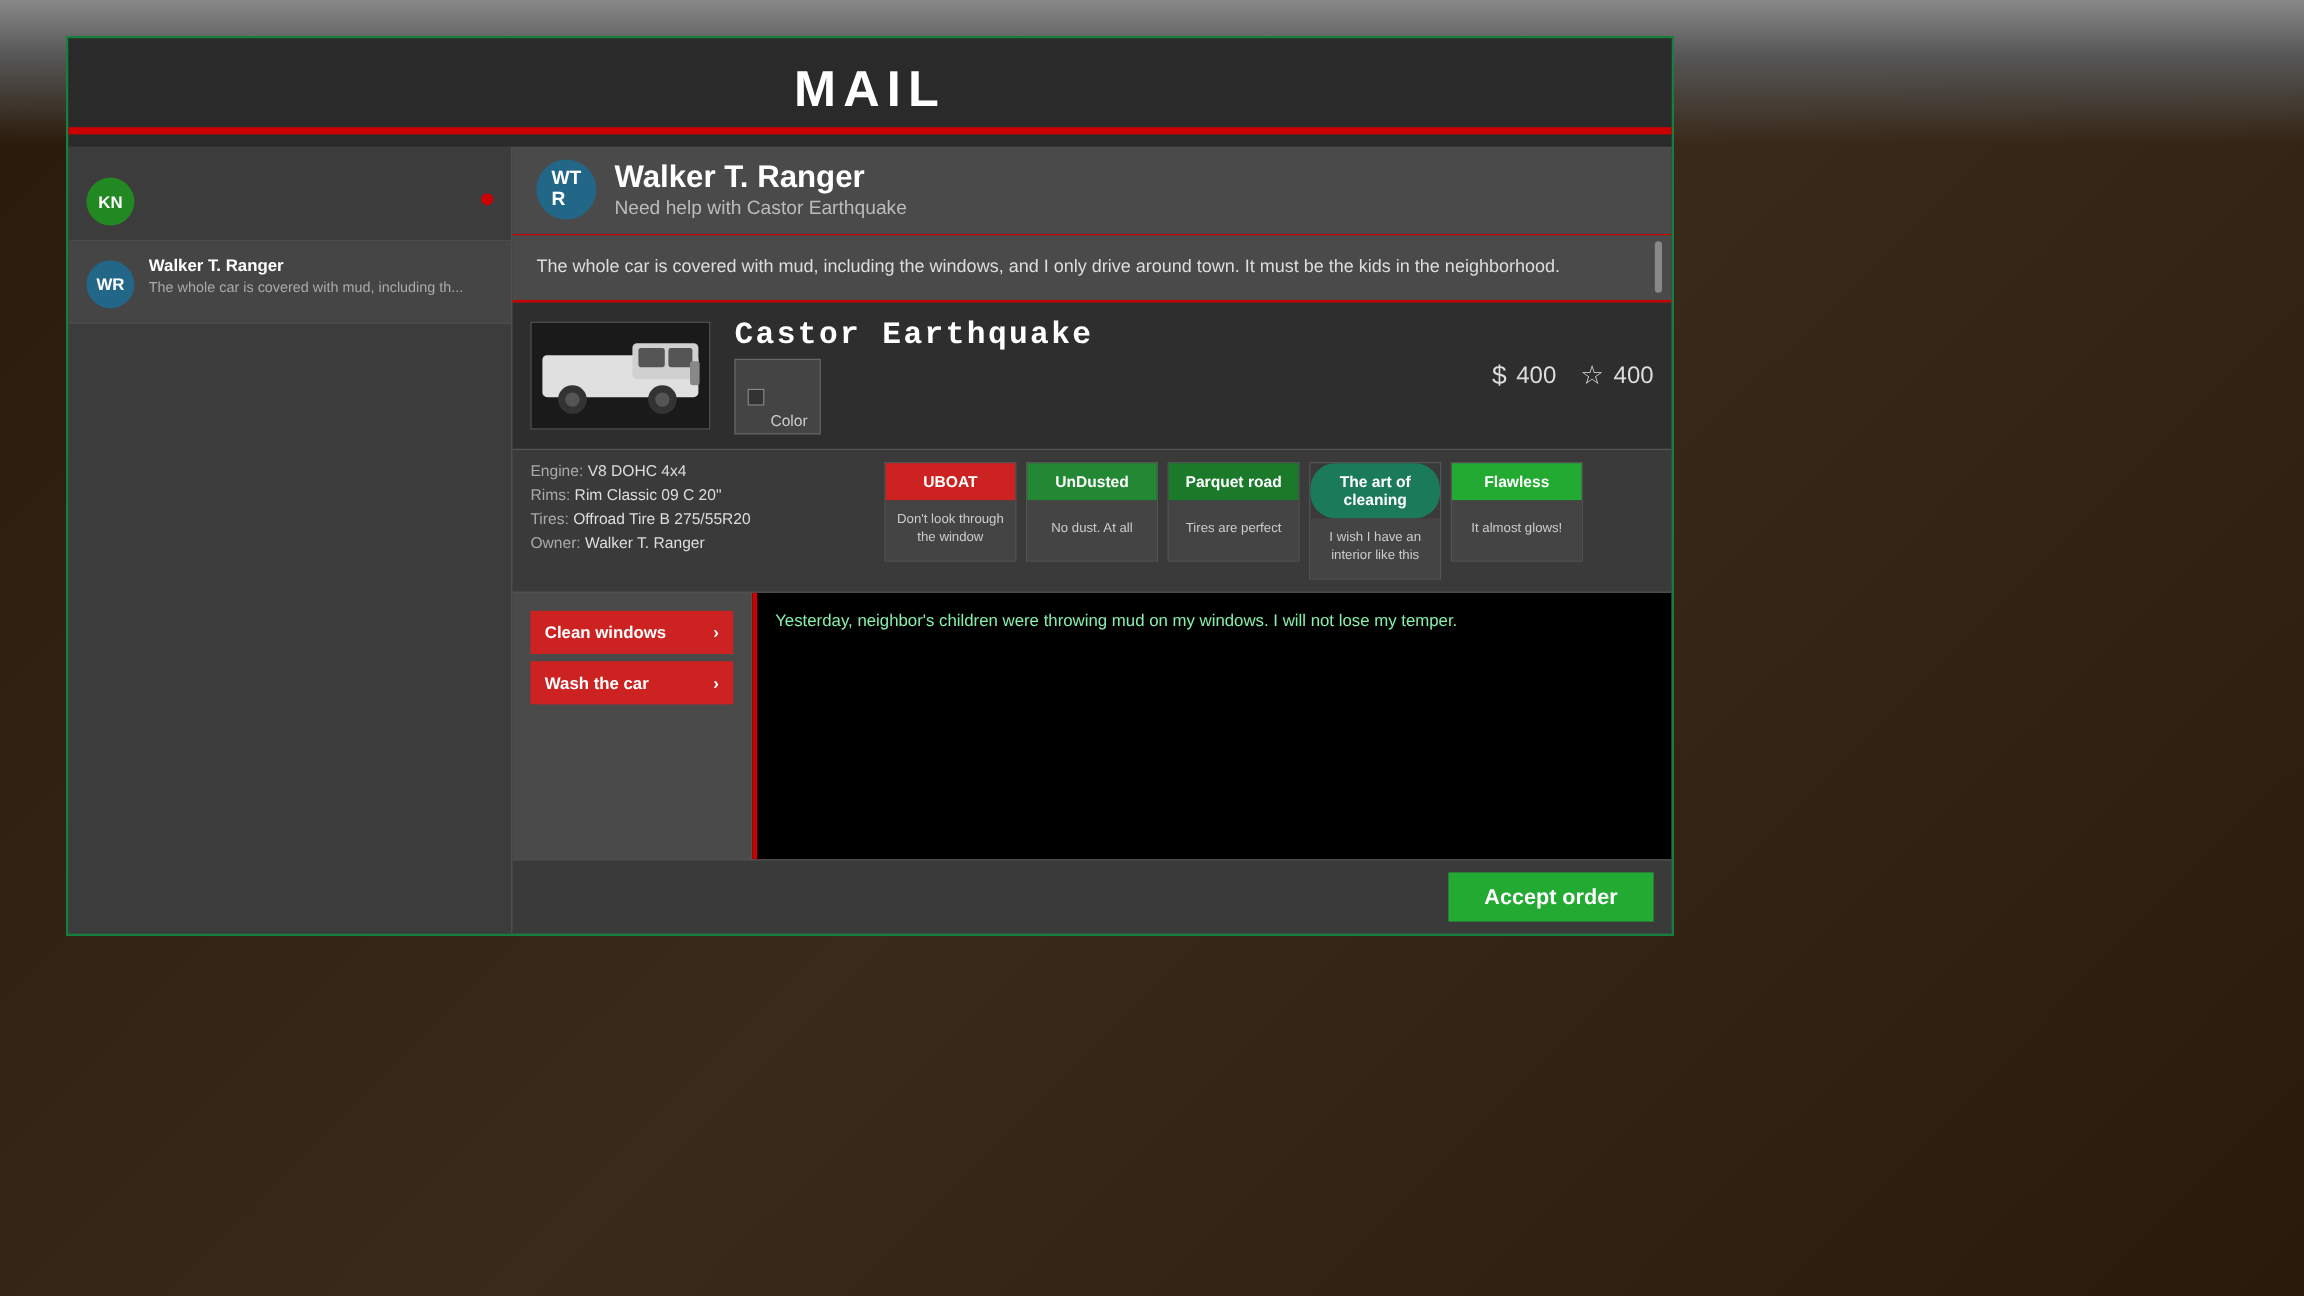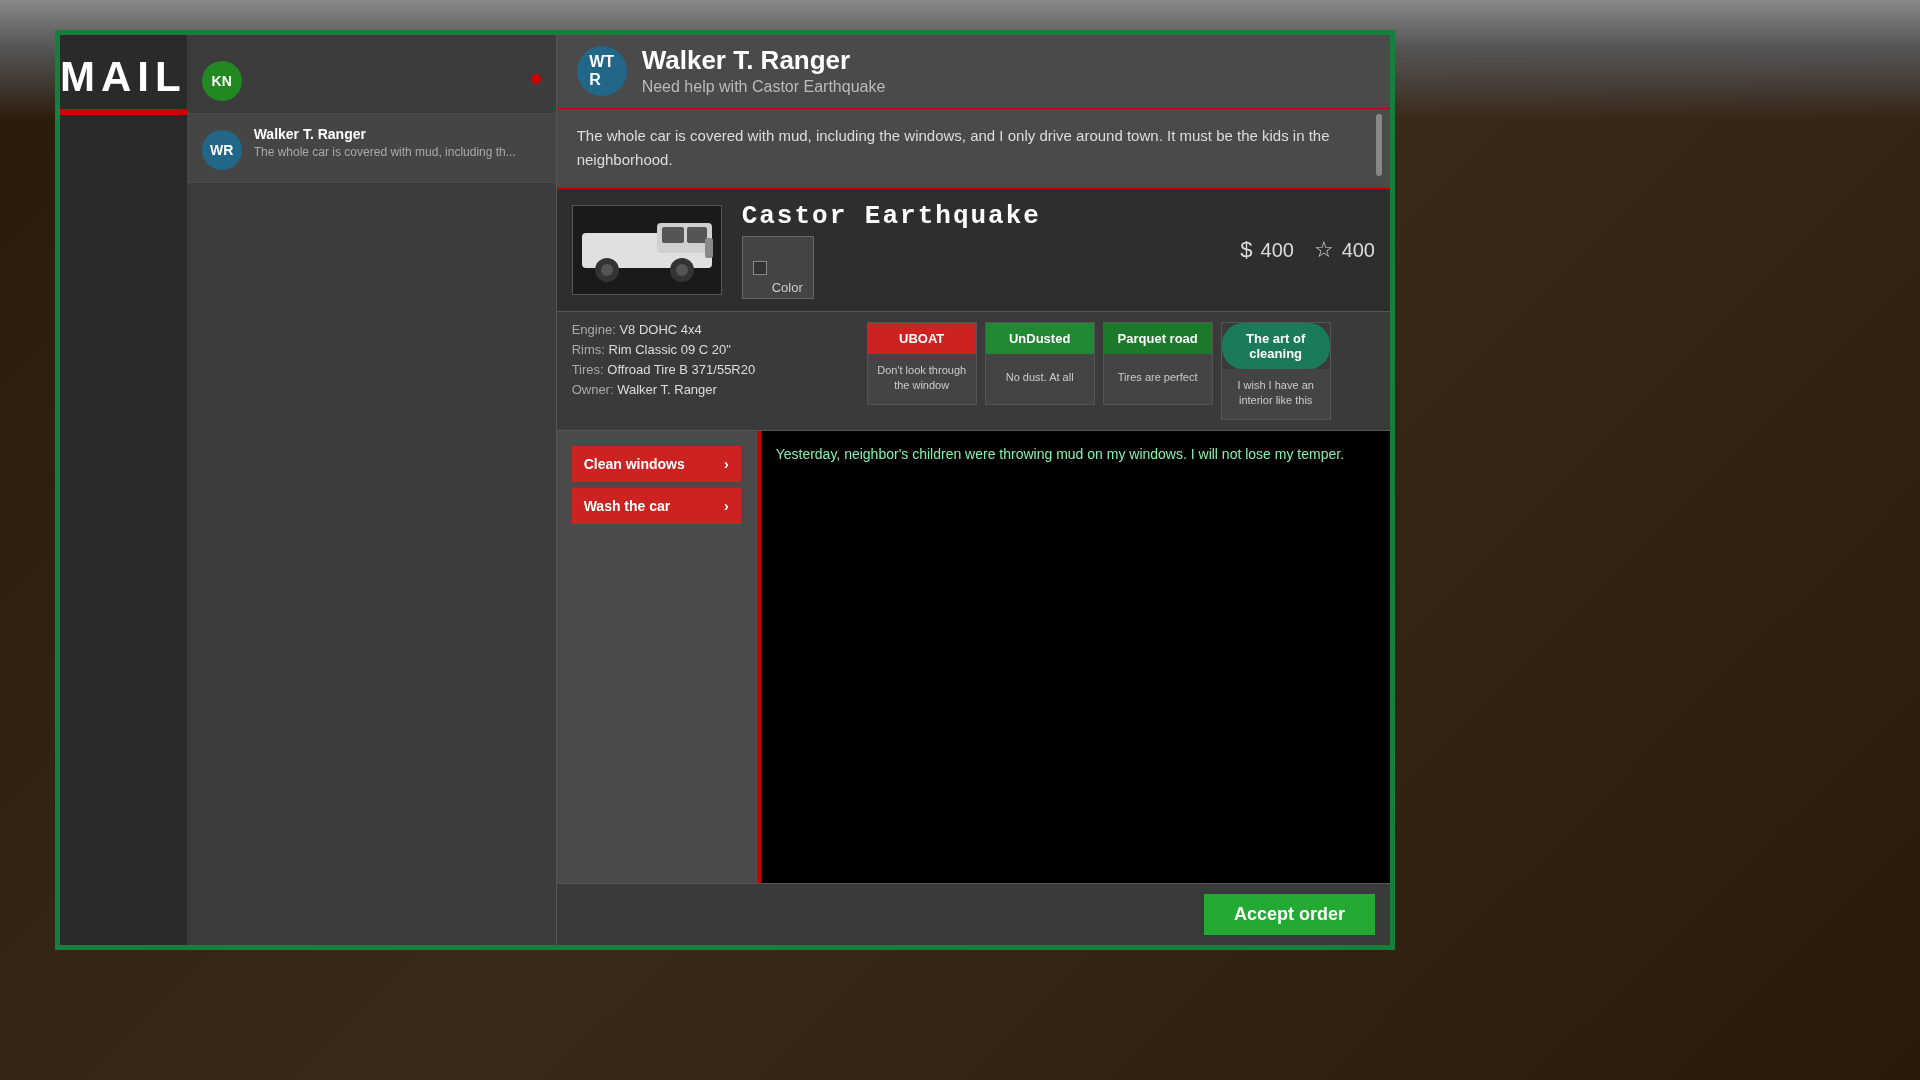--- a/index.html
+++ b/index.html
@@ -30,26 +30,26 @@
       background: linear-gradient(to bottom, #888 0%, #555 40%, transparent 100%);
       z-index: 1;
     }
 
     
     .mail-window {
       position: absolute;
       top: 30px;
       left: 55px;
       width: 1340px;
-      height: 920px;
+      height: 750px;
       background: #3c3c3c;
-      border: 5px solid #15803d;
+      border: 2px solid #15803d;
       z-index: 10;
       display: flex;
-      flex-direction: row;
+      flex-direction: column;
     }
 
     
     .mail-header {
       background: #2a2a2a;
       padding: 18px 0 10px 0;
       text-align: center;
       position: relative;
     }
 
@@ -518,41 +518,45 @@
             <span>400</span>
           </div>
         </div>
       </div>
 
       <div class="car-specs-section">
         <div class="car-specs">
 
         <div class="spec-line"><span class="spec-label">Engine:</span> <span class="spec-value">V8 DOHC 4x4</span></div>
             <div class="spec-line"><span class="spec-label">Rims:</span> <span class="spec-value">Rim Classic 09 C 20"</span></div>
-            <div class="spec-line"><span class="spec-label">Tires:</span> <span class="spec-value">Offroad Tire B 371/55R20</span></div>
+            <div class="spec-line"><span class="spec-label">Tires:</span> <span class="spec-value">Offroad Tire B 275/55R20</span></div>
             <div class="spec-line"><span class="spec-label">Owner:</span> <span class="spec-value">Walker T. Ranger</span></div>
           </div>
         <div class="achievement-badges">
 
         <div class="badge badge-red">
         <div class="badge-title">UBOAT</div>
         <div class="badge-desc">Don't look through the window</div>
       </div>
             <div class="badge badge-green">
         <div class="badge-title">UnDusted</div>
         <div class="badge-desc">No dust. At all</div>
       </div>
             <div class="badge badge-dark-green">
         <div class="badge-title">Parquet road</div>
         <div class="badge-desc">Tires are perfect</div>
       </div>
             <div class="badge badge-teal">
         <div class="badge-title">The art of cleaning</div>
         <div class="badge-desc">I wish I have an interior like this</div>
       </div>
+            <div class="badge badge-bright-green">
+        <div class="badge-title">Flawless</div>
+        <div class="badge-desc">It almost glows!</div>
+      </div>
           </div>
       </div>
 
       <div class="email-bottom">
         <div class="task-list">
 
         <div class="task-item">
         <span>Clean windows</span>
         <span class="task-chevron">›</span>
       </div>

